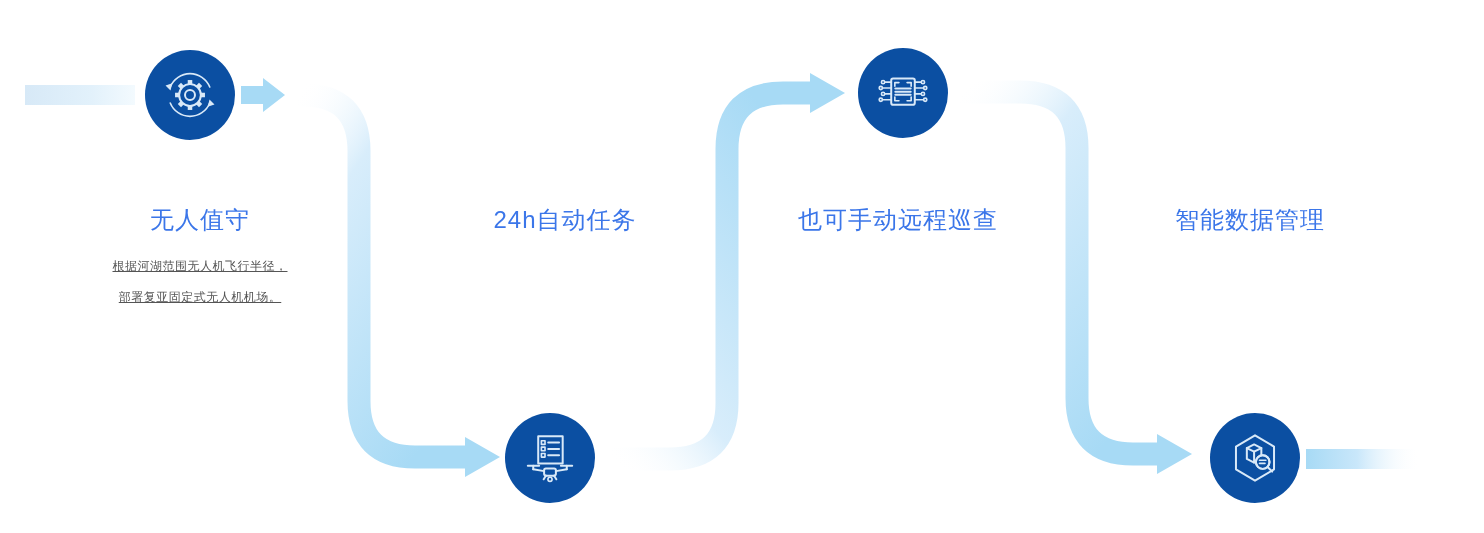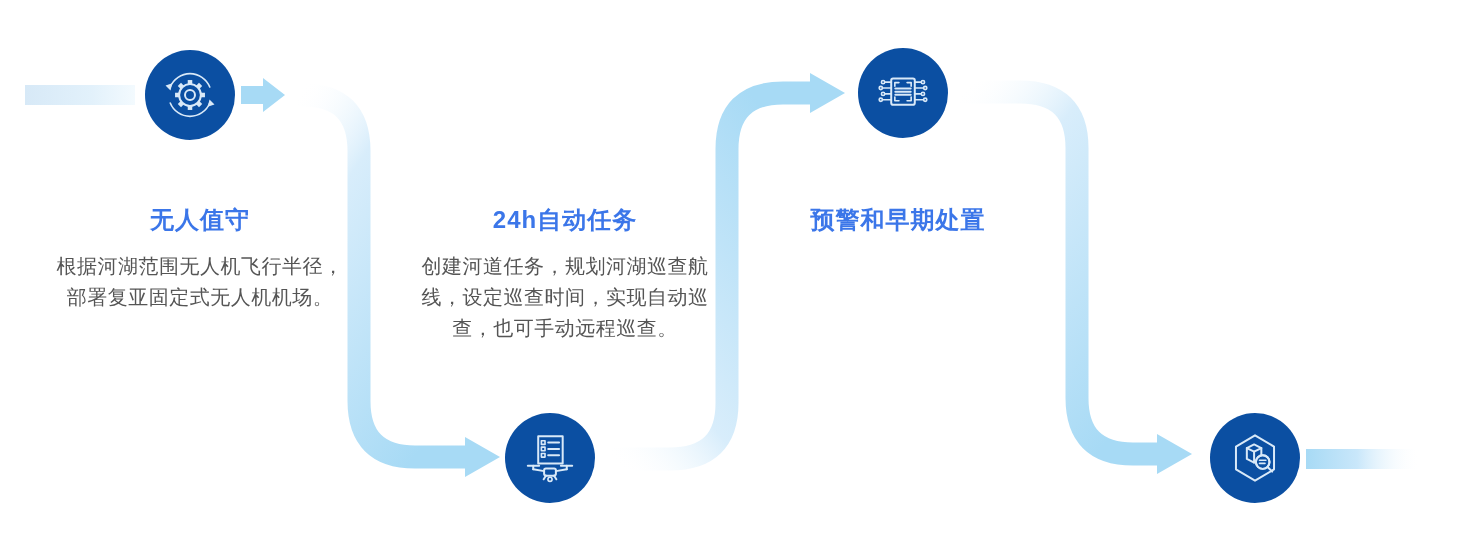--- a/index.html
+++ b/index.html
@@ -26,29 +26,30 @@
     display:flex;align-items:center;justify-content:center;
   }
   .node svg{display:block;}
   .col{
     position:absolute;top:203px;width:320px;
     text-align:center;
   }
   .col h3{
     margin:0 0 14px 0;
     font-size:24px;line-height:34px;
-    font-weight:bold;
+    font-weight:normal;
     color:var(--title-blue);
     letter-spacing:1px;
   }
   .col p{
     margin:0;
-    font-size:20px;line-height:31px;
+    font-size:12px;line-height:31px;
     color:var(--body-text);
     letter-spacing:0.5px;
+    text-decoration:underline;
   }
   .icon{fill:none;stroke:var(--icon-stroke);stroke-width:2.2;stroke-linecap:round;stroke-linejoin:round;}
   .icon .teeth{stroke-width:5;stroke-linecap:butt;}
   .icon .thin{stroke-width:1.8;}
   .icon .fillhead{fill:var(--icon-stroke);stroke:none;}
   .icon .mask{fill:var(--circle-blue);}
 </style>
 </head>
 <body>
 
@@ -191,23 +192,23 @@
     </svg>
   </div>
 
   <div class="col" style="left:40px;">
     <h3>无人值守</h3>
     <p>根据河湖范围无人机飞行半径，<br>部署复亚固定式无人机机场。</p>
   </div>
 
   <div class="col" style="left:405px;">
     <h3>24h自动任务</h3>
-    <p>创建河道任务，规划河湖巡查航<br>线，设定巡查时间，实现自动巡<br>查，也可手动远程巡查。</p>
   </div>
 
   <div class="col" style="left:738px;">
-    <h3>预警和早期处置</h3>
+    <h3>也可手动远程巡查</h3>
   </div>
 
   <div class="col" style="left:1090px;">
+    <h3>智能数据管理</h3>
   </div>
 
 </div>
 
 </body></html>

